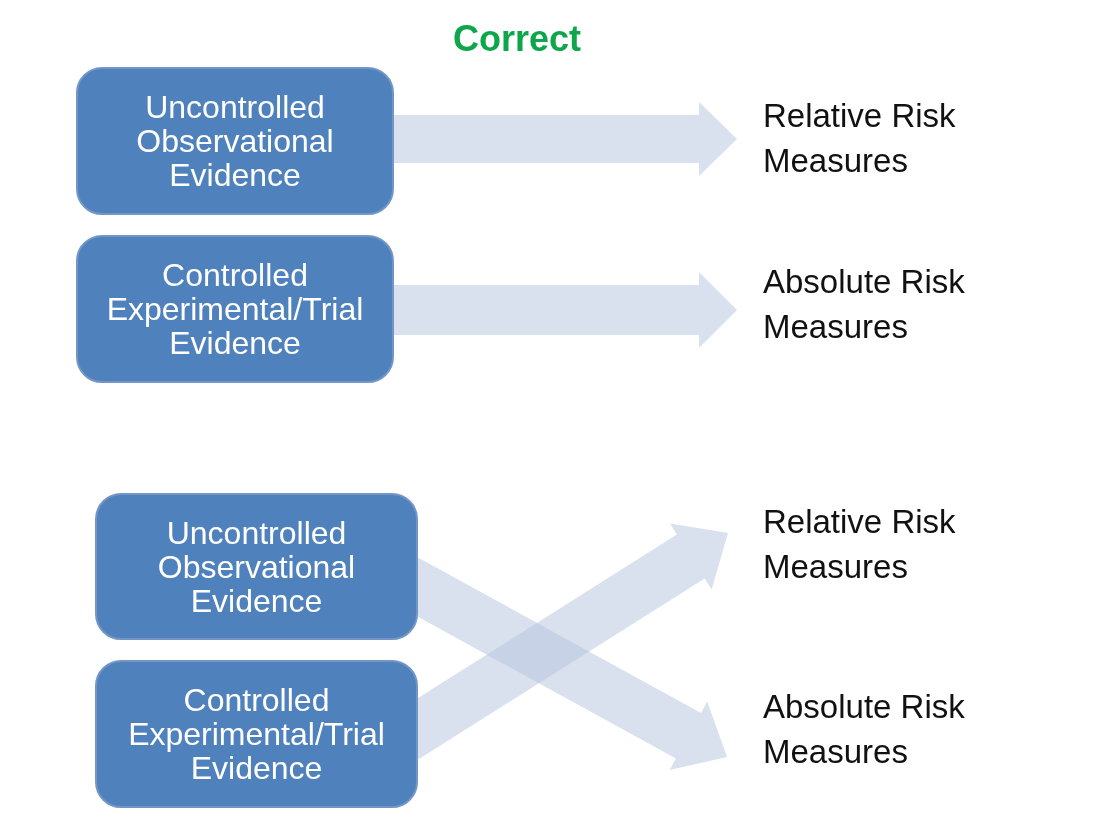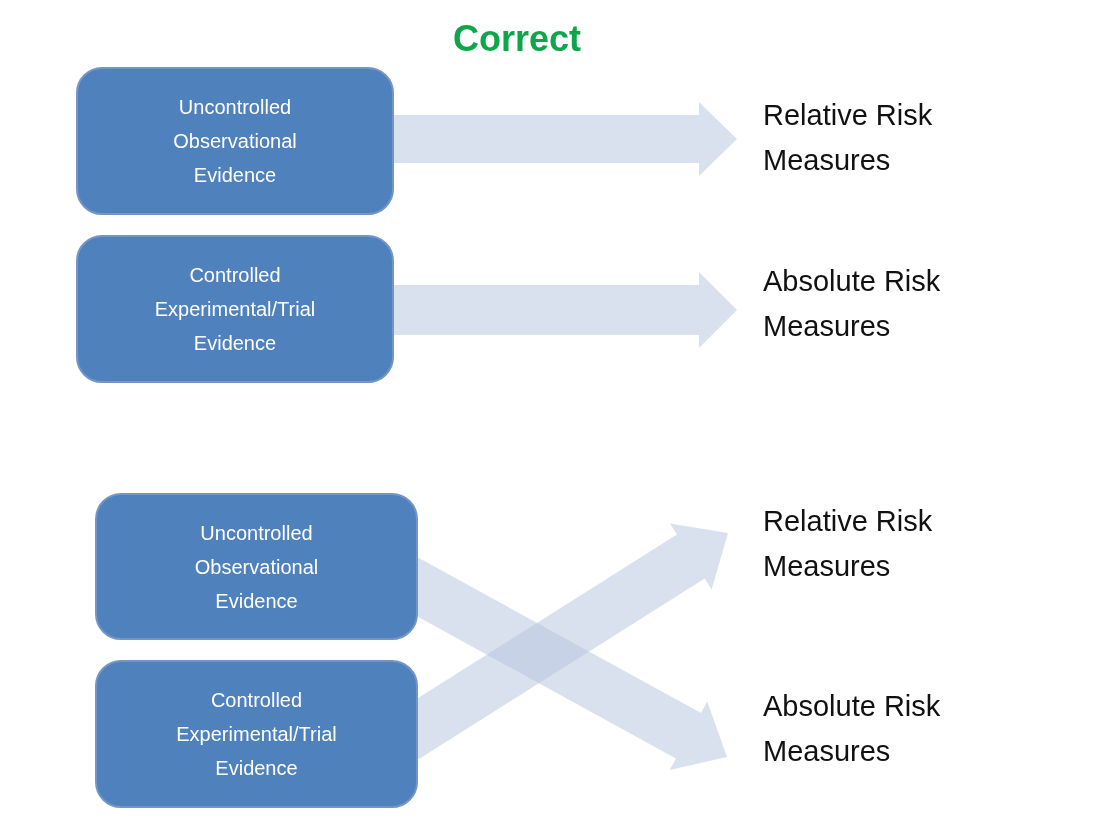--- a/index.html
+++ b/index.html
@@ -16,26 +16,26 @@
   }
   .title-correct{color:var(--correct,#0da64b);}
   .title-incorrect{color:var(--incorrect,#ff0000);}
   .evidence-box{
     position:absolute;z-index:2;box-sizing:border-box;
     background:var(--box-fill,#4f81bd);
     border:2px solid var(--box-border,#7396c6);
     border-radius:26px;
     color:var(--box-text,#ffffff);
     display:flex;align-items:center;justify-content:center;text-align:center;
-    font-size:20px;line-height:34px;white-space:pre-line;
+    font-size:32px;line-height:34px;white-space:pre-line;
   }
   .target-label{
     position:absolute;z-index:2;
     color:var(--label,#111111);
-    font-size:29px;line-height:45px;white-space:pre-line;
+    font-size:33px;line-height:45px;white-space:pre-line;
   }
 </style>
 </head>
 <body style="--bg: #ffffff; --box-fill: #4f81bd; --box-border: #7396c6; --box-text: #ffffff; --correct: #0da64b; --incorrect: #ff0000; --label: #111111;">
 
 <div class="stage">
 
   <svg class="arrow-layer" width="1100" height="825" viewBox="0 0 1100 825" id="arrow-svg">
       <polygon points="392,163 699,163 699,176 737,139 699,102 699,115 392,115" fill="#b6c3de" fill-opacity="0.5"></polygon>
       <polygon points="392,335 699,335 699,348 737,310 699,272 699,285 392,285" fill="#b6c3de" fill-opacity="0.5"></polygon>

